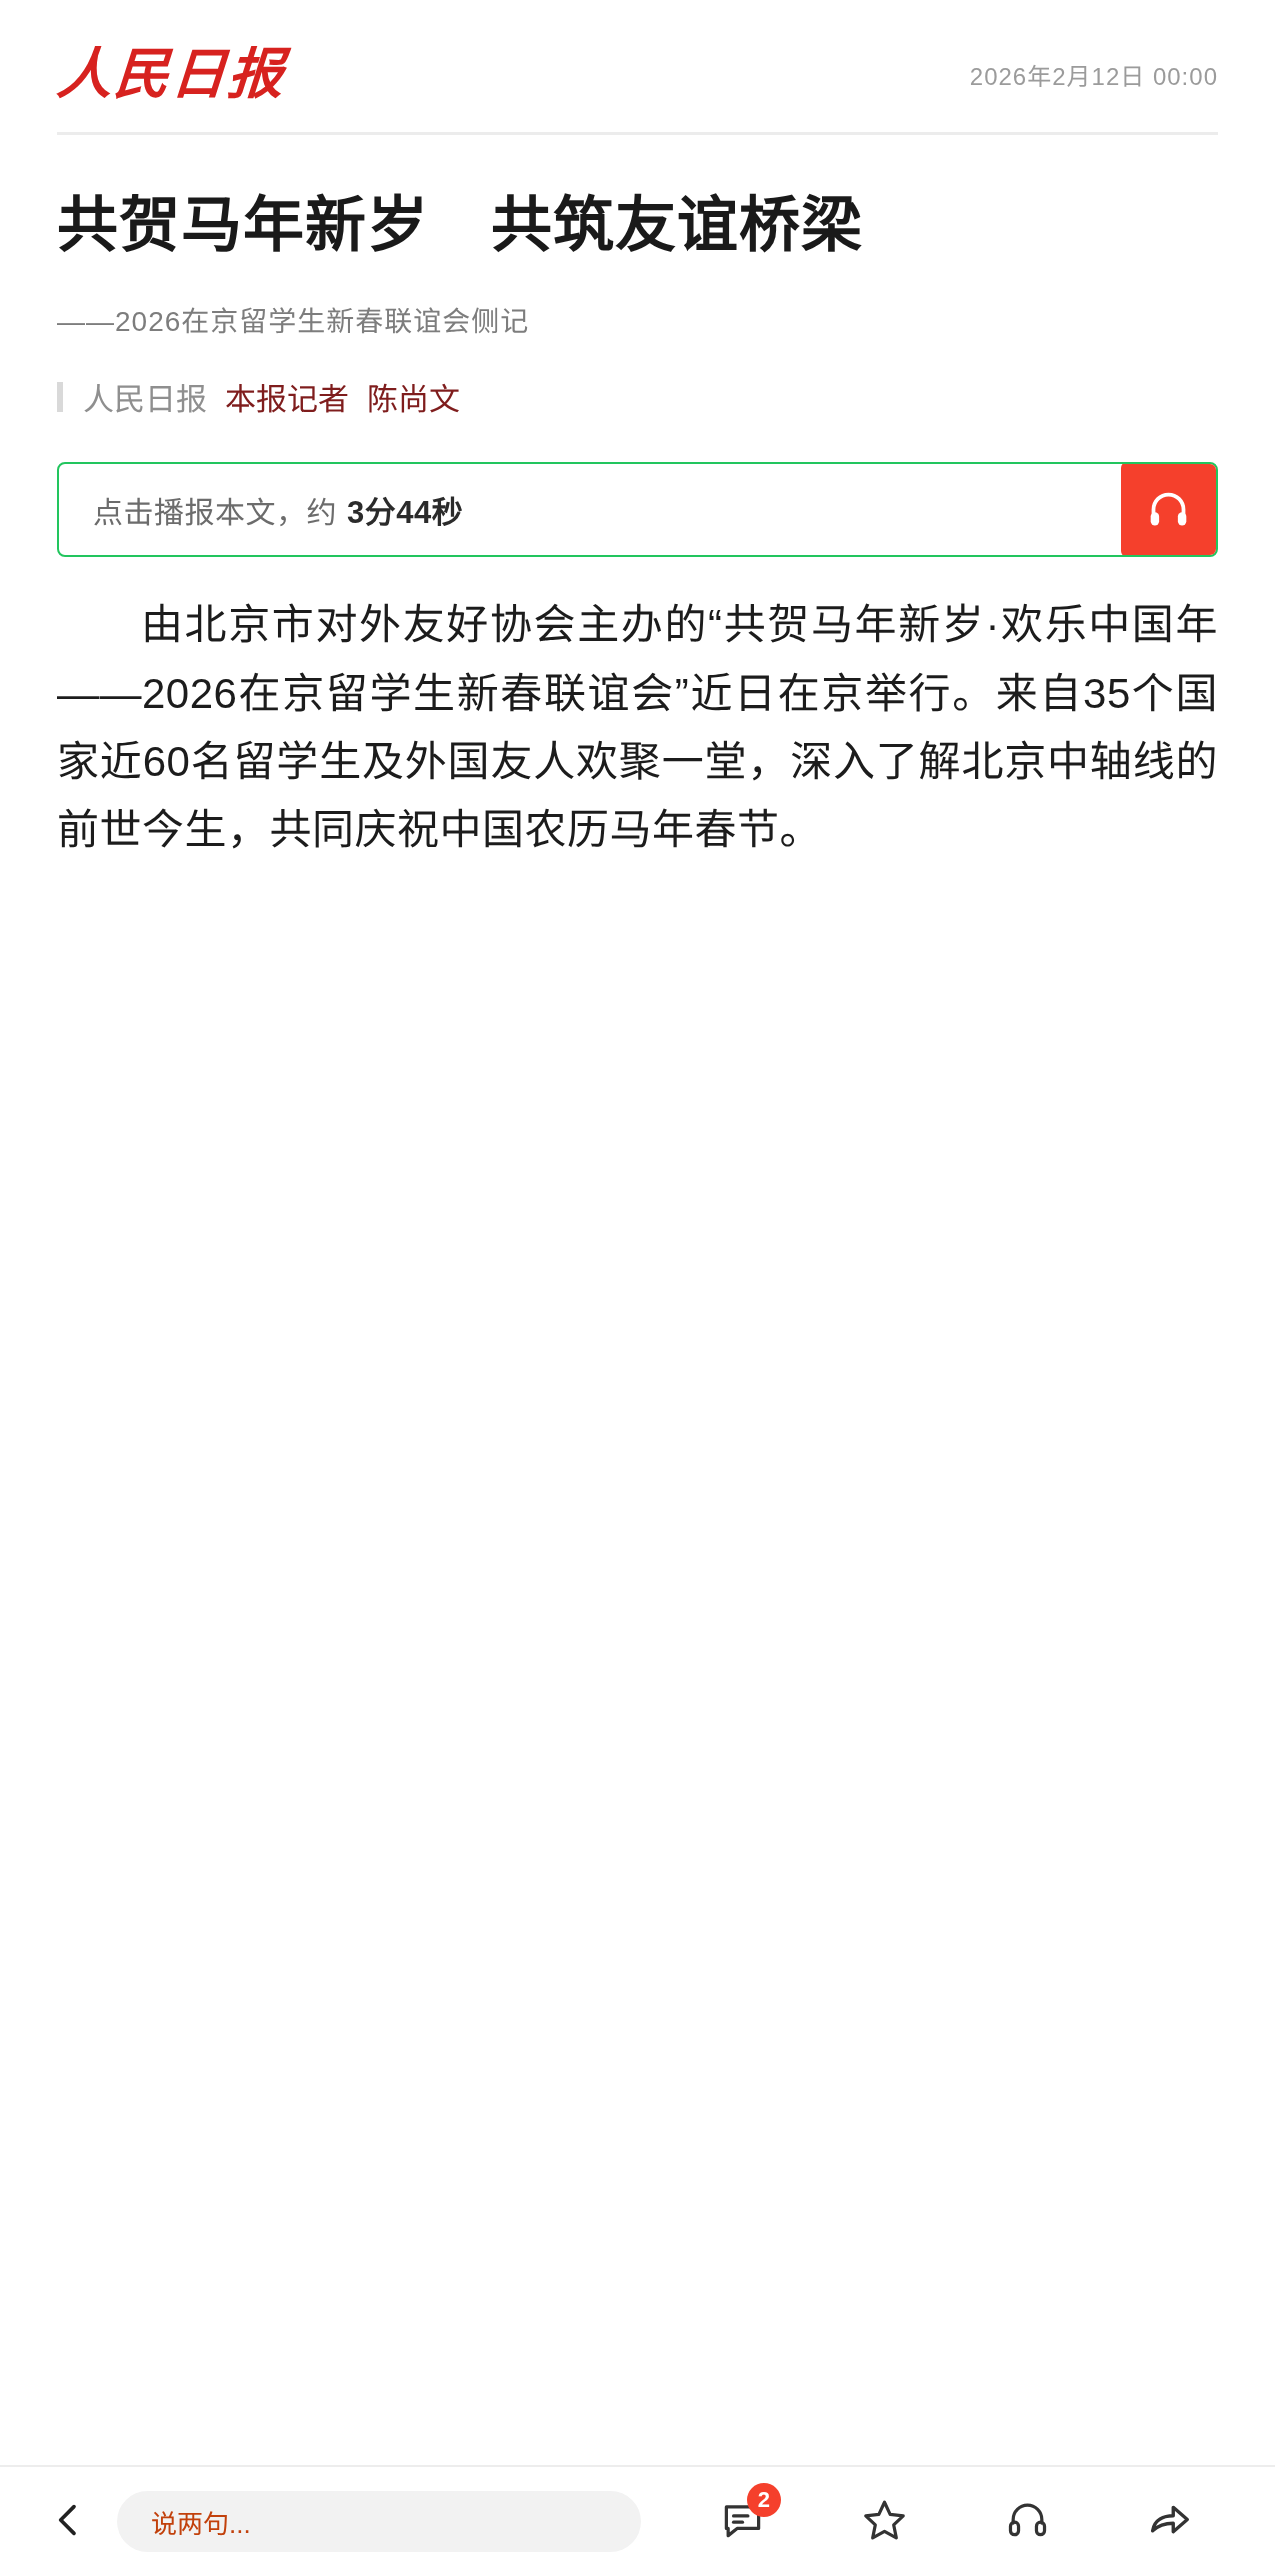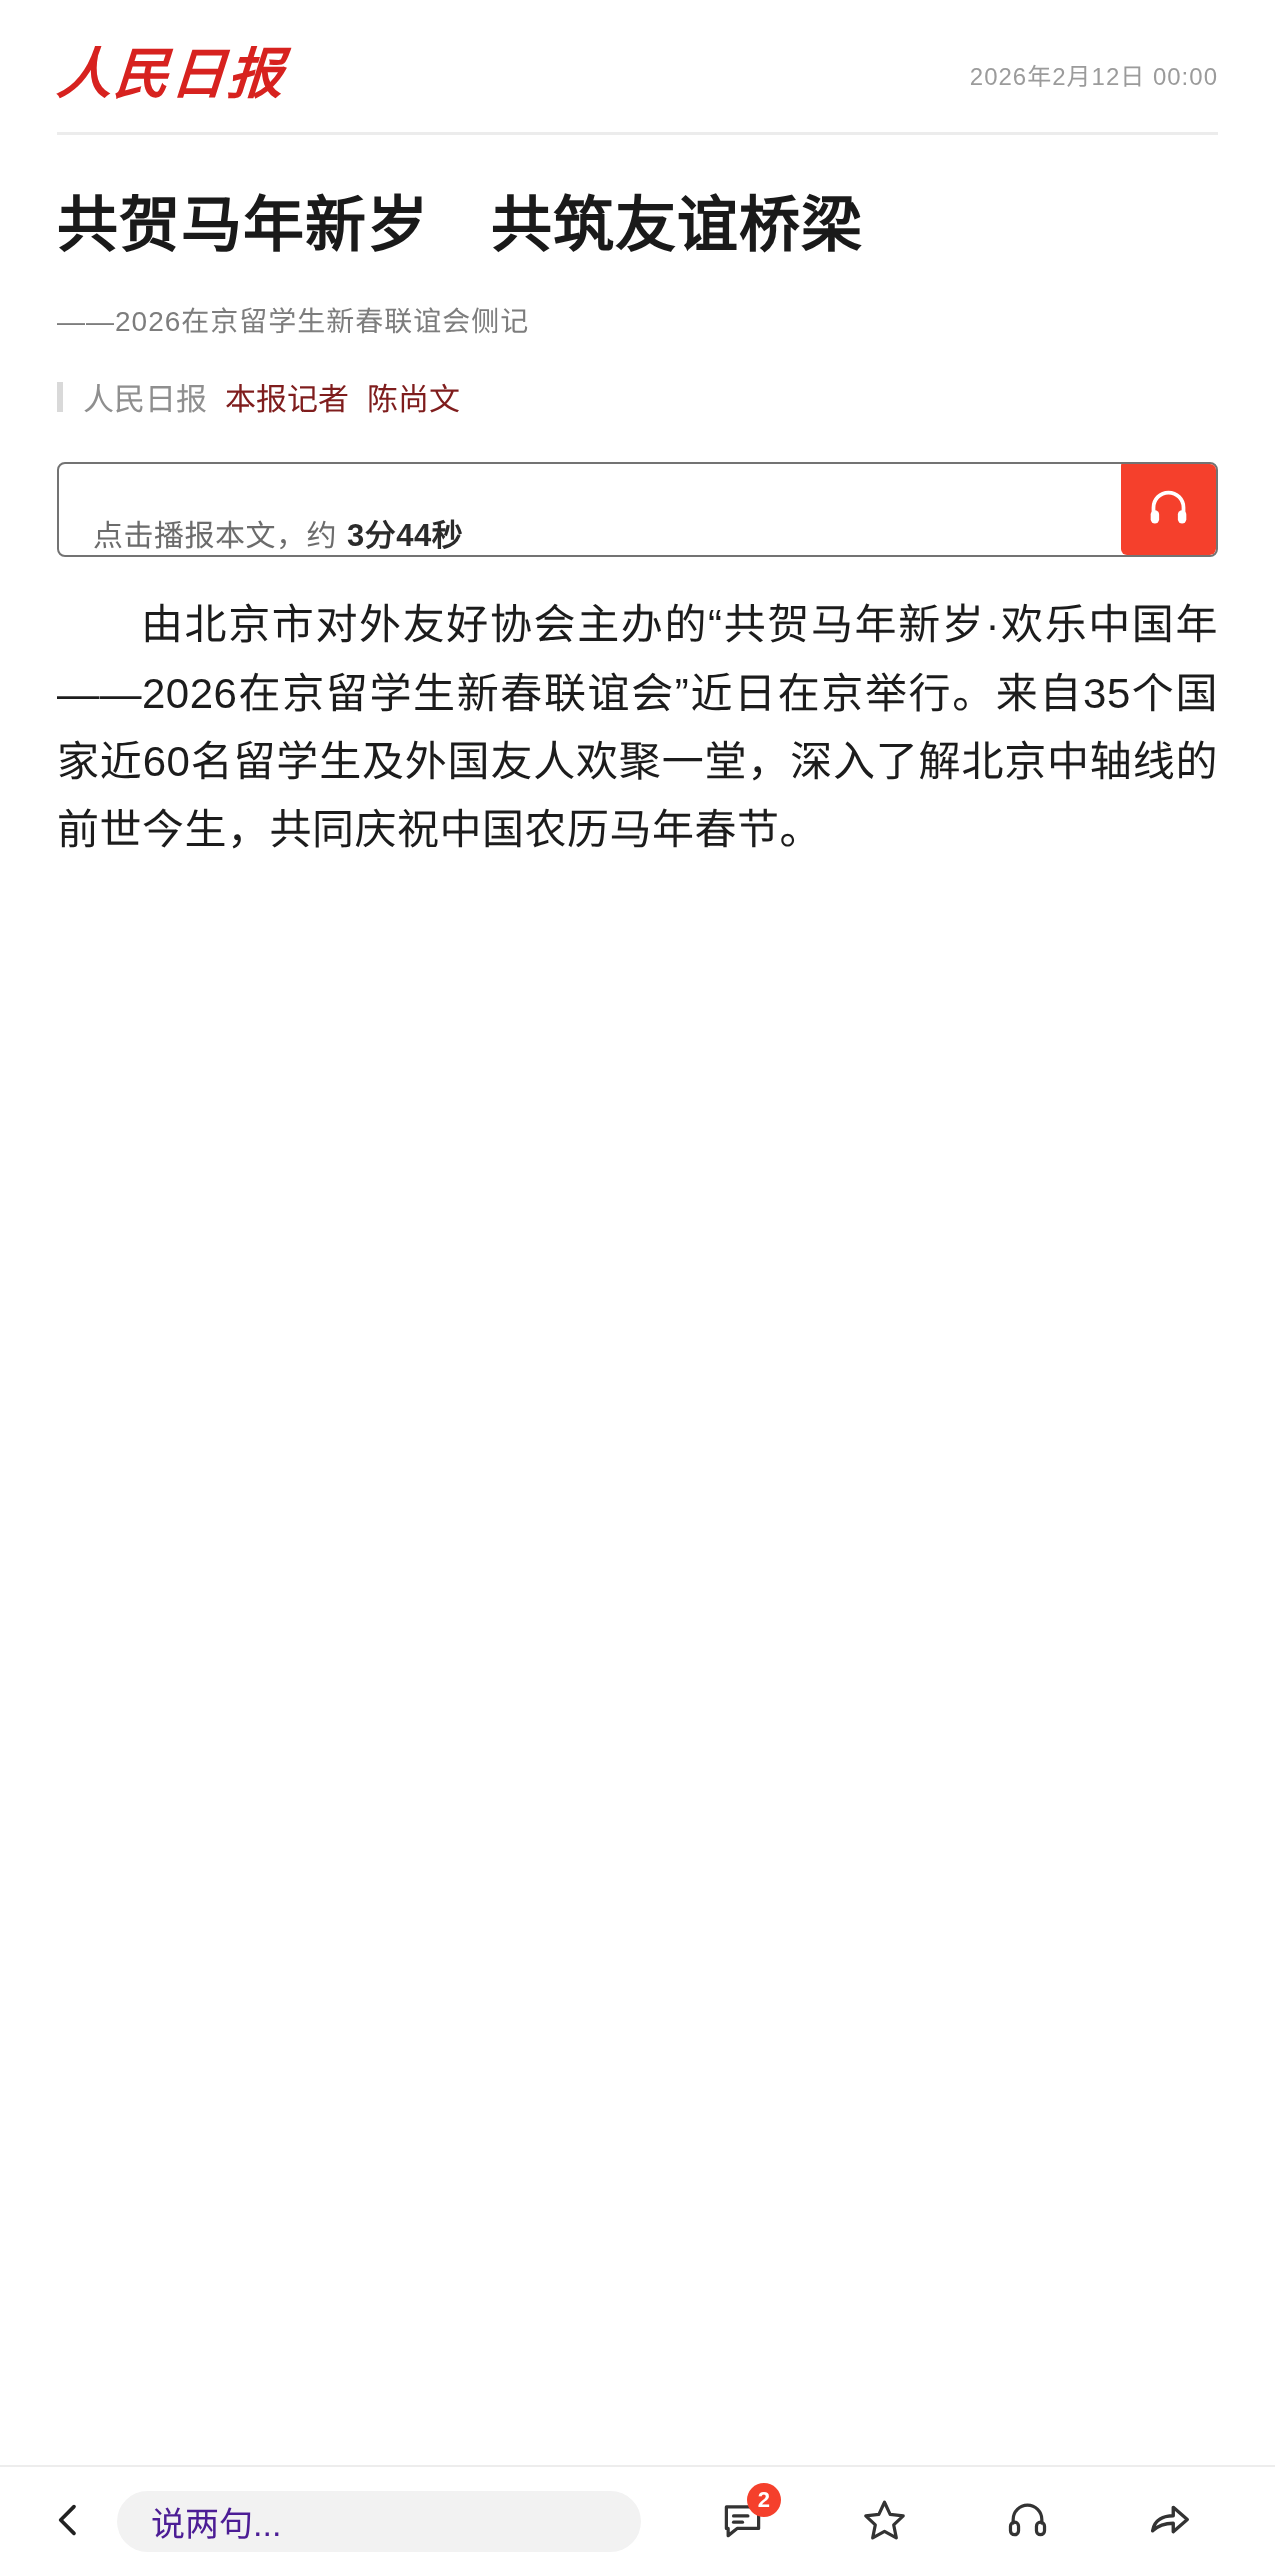--- a/index.html
+++ b/index.html
@@ -94,24 +94,24 @@
     background: #d9d9d9;
     margin-right: 2px;
   }
   .byline-source { color: #8f8f8f; }
   .byline-author { color: #7f1d1d; text-align: right; }
 
   
   .audio-bar {
     margin: 43px 0 16px 0;
     height: 95px;
-    border: 2px solid #737373;
+    border: 2px solid #22c55e;
     border-radius: 8px;
     display: flex;
-    align-items: flex-end;
+    align-items: center;
     justify-content: space-between;
     box-sizing: border-box;
     background: #fff;
     overflow: hidden;
   }
   .audio-text {
     padding-left: 34px;
     font-size: 30px;
     color: #6c6c6c;
     display: flex;
@@ -179,22 +179,22 @@
     height: 61px;
     background: #f2f2f2;
     border-radius: 31px;
     display: flex;
     align-items: center;
     padding-left: 34px;
     box-sizing: border-box;
     margin-left: 14px;
   }
   .comment-input span {
-    font-size: 34px;
-    color: #4c1d95;
+    font-size: 26px;
+    color: #c2410c;
   }
   .bar-actions {
     flex: 1;
     display: flex;
     align-items: center;
     justify-content: space-around;
     padding-left: 30px;
   }
   .bar-icon {
     position: relative;

